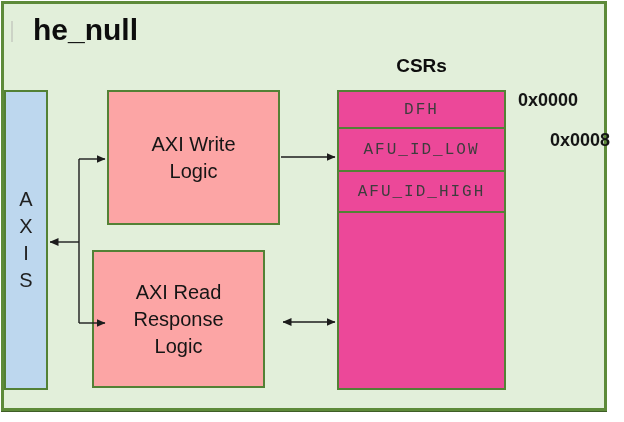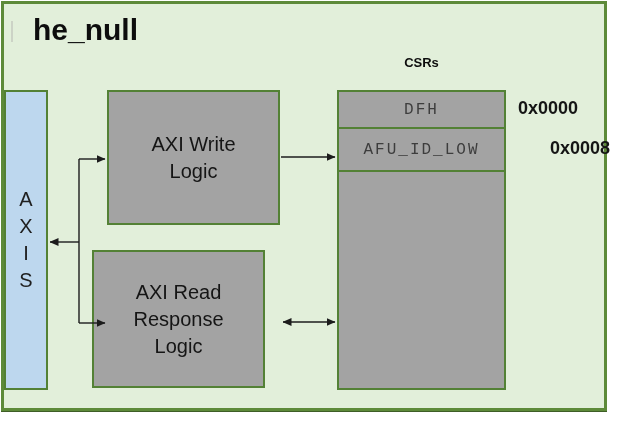--- a/index.html
+++ b/index.html
@@ -22,50 +22,50 @@
   .axis-box{
     position:absolute;left:4px;top:90px;width:44px;height:300px;
     box-sizing:border-box;background:#bdd7ee;border:2px solid #538135;
     display:flex;flex-direction:column;align-items:center;justify-content:center;
   }
   .axis-box span{
     display:block;font-size:20px;line-height:27px;color:#1f1f1f;text-align:center;
   }
 
   .block{
-    position:absolute;box-sizing:border-box;background:#a3a3a3;border:2px solid #538135;
+    position:absolute;box-sizing:border-box;background:#fca5a5;border:2px solid #538135;
     display:flex;align-items:center;justify-content:center;text-align:center;
     font-size:20px;line-height:27px;color:#151515;white-space:pre-line;
   }
   .block.write{left:107px;top:90px;width:173px;height:135px;}
   .block.read{left:92px;top:250px;width:173px;height:138px;}
 
   .csr-title{
     position:absolute;left:337px;top:55px;width:169px;text-align:center;
-    font-size:13px;font-weight:600;color:#0d0d0d;
+    font-size:19px;font-weight:600;color:#0d0d0d;
   }
   .csr-table{
     position:absolute;left:337px;top:90px;width:169px;height:300px;
-    box-sizing:border-box;background:#a3a3a3;border:2px solid #538135;
+    box-sizing:border-box;background:#ec4899;border:2px solid #538135;
     display:flex;flex-direction:column;
   }
   .csr-row{
     box-sizing:border-box;border-bottom:2px solid #538135;
     display:flex;align-items:center;justify-content:center;
     font-family:"Liberation Mono","DejaVu Sans Mono",monospace;
     font-size:16px;letter-spacing:2px;color:#3d3d3d;
   }
   .csr-row.r1{height:37px;}
   .csr-row.r2{height:43px;}
   .csr-row.r3{height:41px;}
   .csr-row.r4{height:39px;}
   .csr-row.empty{flex:1;border-bottom:none;}
 
   .addr-col{
-    position:absolute;left:516px;top:90px;width:90px;
+    position:absolute;left:516px;top:82px;width:90px;
     display:flex;flex-direction:column;
   }
   .addr{
     box-sizing:border-box;display:flex;align-items:center;
     font-size:18px;font-weight:600;color:#141414;padding-left:2px;
   }
   .addr.a1{height:37px;}
   .addr.a2{height:43px;margin-left:32px;}
   .addr.a3{height:41px;}
   .addr.a4{height:39px;}
@@ -95,20 +95,21 @@
 
   <div class="block read">AXI Read
 Response
 Logic</div>
 
   <div class="csr-title">CSRs</div>
 
   <div class="csr-table">
     <div class="csr-row r1">DFH</div>
     <div class="csr-row r2">AFU_ID_LOW</div>
+    <div class="csr-row r3">AFU_ID_HIGH</div>
     <div class="csr-row empty"></div>
   </div>
 
   <div class="addr-col">
     <div class="addr a1">0x0000</div>
     <div class="addr a2">0x0008</div>
   </div>
 
   <svg class="wires" viewBox="0 0 624 422" xmlns="http://www.w3.org/2000/svg">
     <defs>

